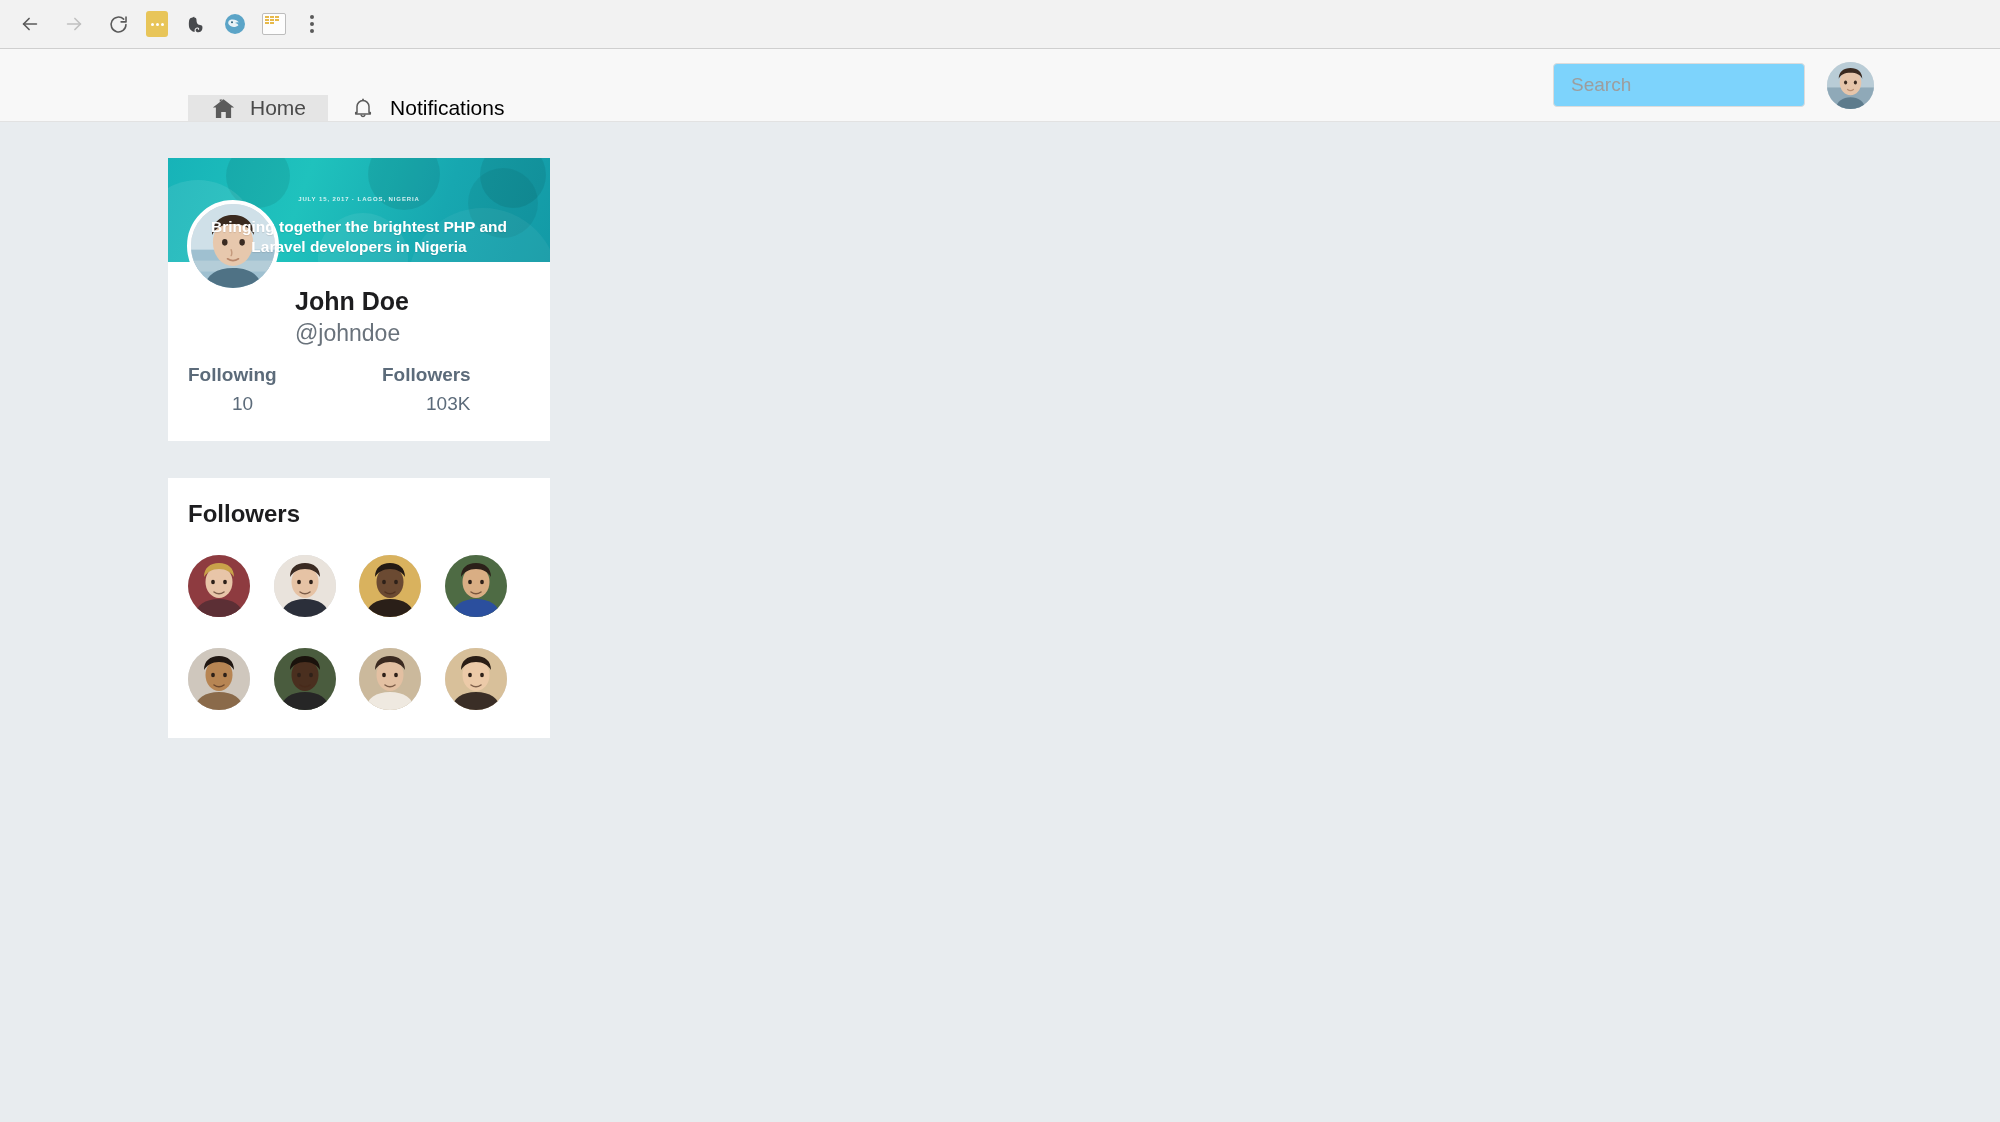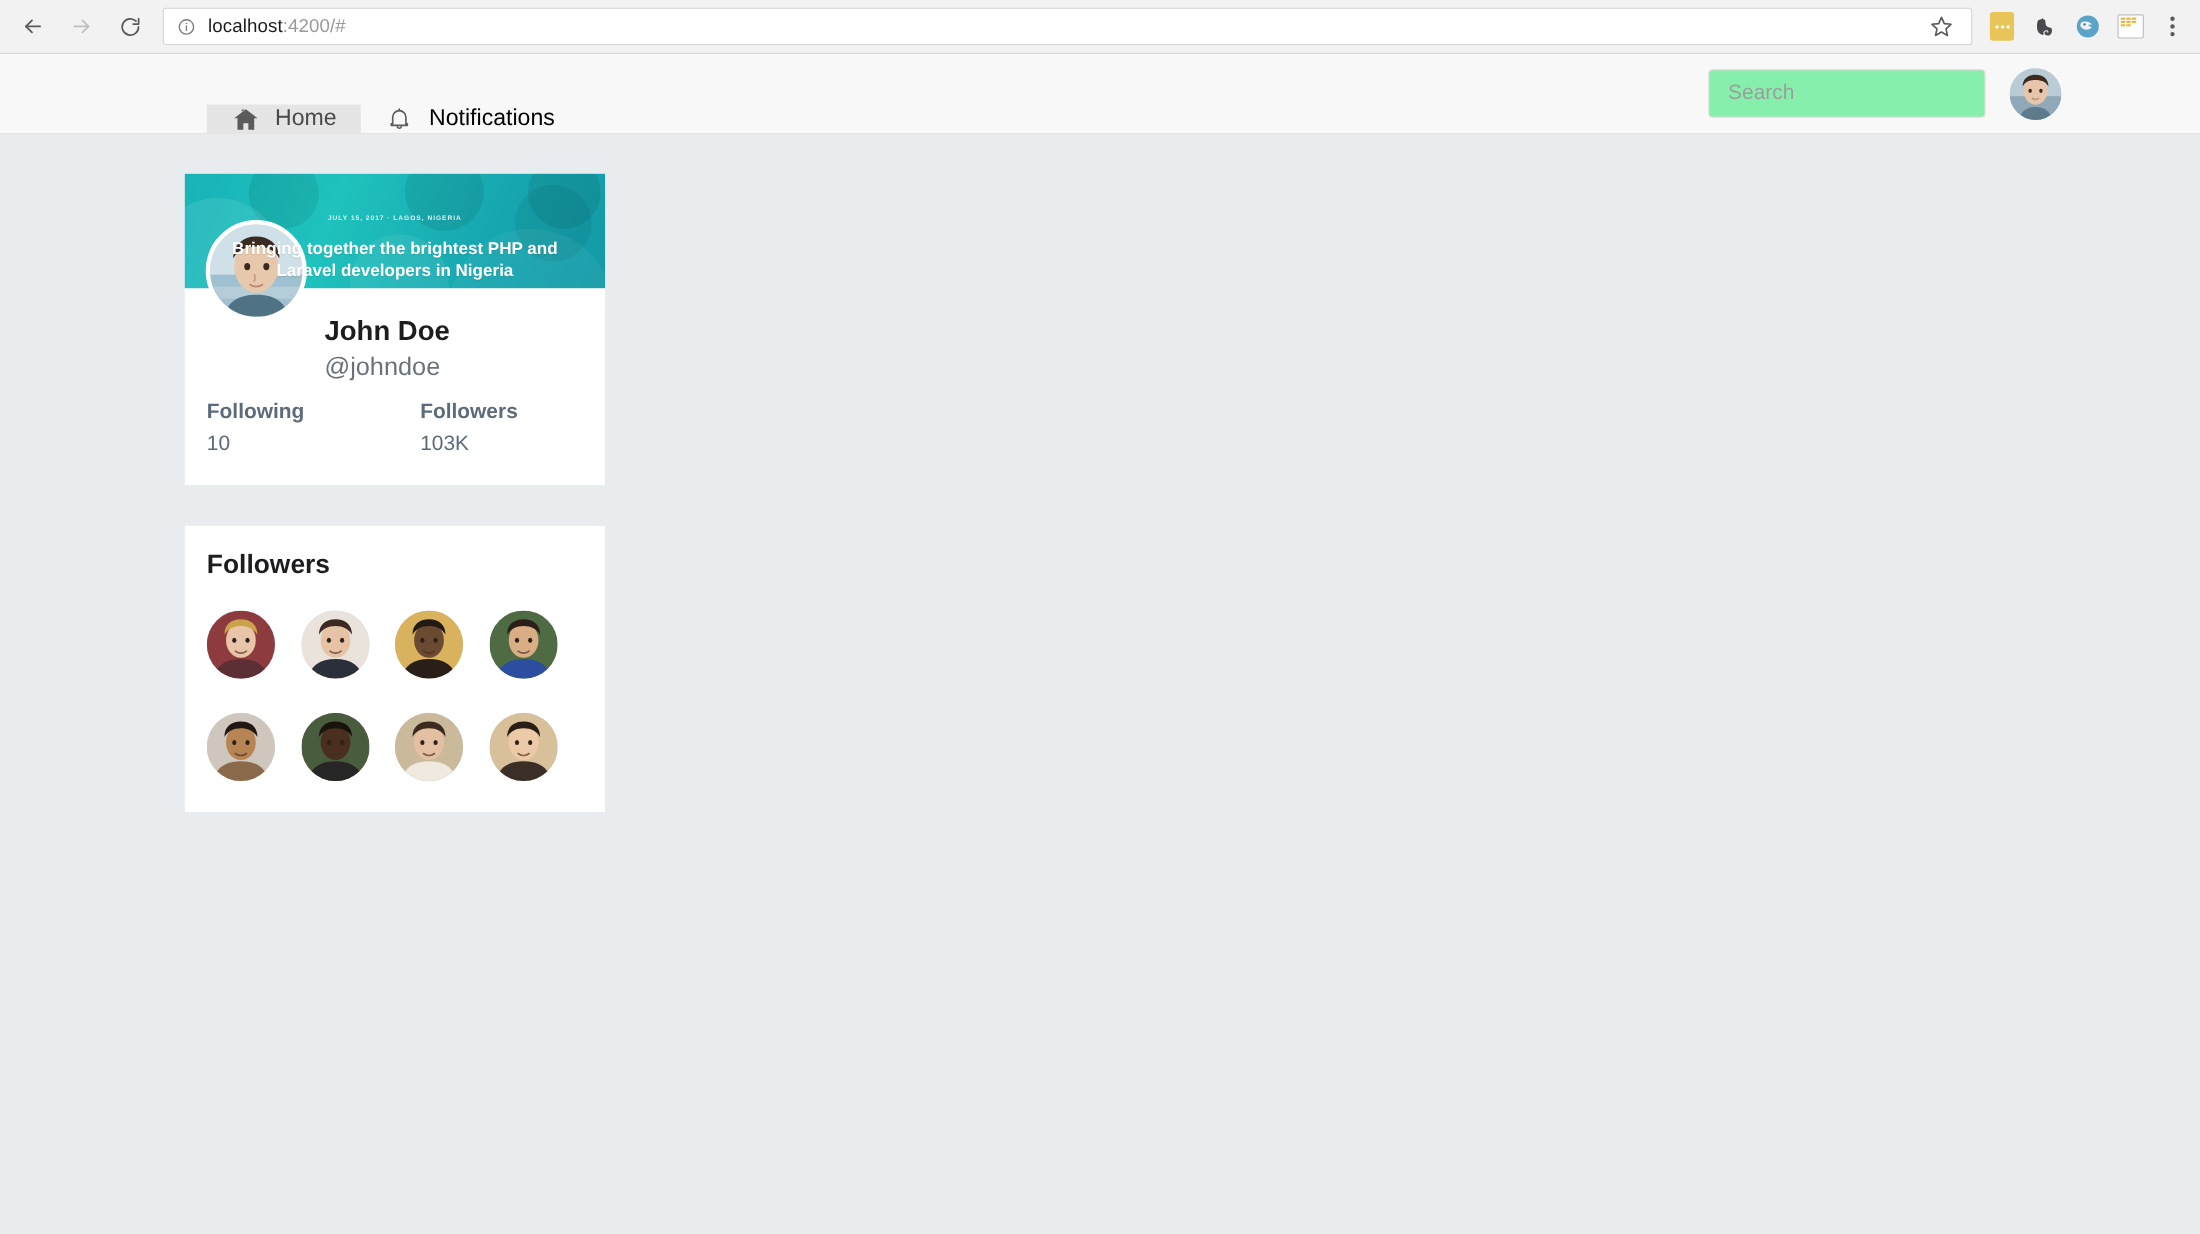--- a/index.html
+++ b/index.html
@@ -99,21 +99,21 @@
   .nav-item.active { background: #e5e5e5; color: #4a4a4a; }
   .nav-item .ico { width: 26px; height: 26px; display: flex; align-items: center; justify-content: center; }
   .nav-item .ico svg { display: block; }
 
   .nav-right {
     margin-left: auto; display: flex; align-items: center;
     gap: 22px; padding-right: 126px;
   }
   .search-input {
     width: 252px; height: 44px;
-    background: #86efac;
+    background: #7dd3fc;
     border: 1px solid #dcdcdc;
     border-radius: 4px;
     padding: 0 17px;
     font-size: 19px;
     color: #555;
     font-family: "Liberation Sans", sans-serif;
   }
   .search-input::placeholder { color: #9d9d9d; }
   .nav-avatar {
     width: 47px; height: 47px; border-radius: 50%;
@@ -176,21 +176,21 @@
     border: 4px solid #ffffff; overflow: hidden;
     background: #cfd6dc;
   }
   .profile-names { padding-left: 107px; padding-top: 24px; height: 62px; }
   .profile-name { font-size: 25px; font-weight: bold; color: #1d1d1f; line-height: 1.25; }
   .profile-handle { font-size: 23px; color: #69727b; margin-top: 3px; }
 
   .stats { display: flex; padding-top: 40px; padding-left: 0; justify-content: space-between; }
   .stat { width: 148px; }
   .stat-label { font-size: 19px; font-weight: bold; color: #5c6b7a; }
-  .stat-value { font-size: 19px; color: #5c6b7a; margin-top: 7px; }
+  .stat-value { font-size: 19px; color: #5c6b7a; margin-top: 7px; margin-left: 44px; }
 
   .followers-card { top: 356px; padding: 22px 20px 28px 20px; }
   .followers-title { font-size: 24px; font-weight: bold; color: #1d1d1f; }
   .followers-grid {
     display: grid;
     grid-template-columns: repeat(4, 1fr);
     row-gap: 31px;
     margin-top: 27px;
   }
   .follower-avatar {
@@ -218,35 +218,20 @@
     </svg>
   </div>
 
   <div class="nav-btn">
     <svg width="21" height="21" viewBox="0 0 24 24" fill="none" stroke="currentColor" stroke-width="1.8" stroke-linecap="round">
       <path d="M20.5 12a8.5 8.5 0 1 1-2.6-6.1"></path>
         <polyline points="20.6,3.4 20.6,9 15,9" stroke-linejoin="round"></polyline>
     </svg>
   </div>
 
-  <div class="omnibox">
-    <span class="info-icon">
-      <svg width="17" height="17" viewBox="0 0 24 24" fill="none" stroke="currentColor" stroke-width="1.7">
-        <circle cx="12" cy="12" r="9.2"></circle>
-          <line x1="12" y1="11" x2="12" y2="16.5" stroke-linecap="round"></line>
-          <circle cx="12" cy="7.6" r="1.05" fill="currentColor" stroke="none"></circle>
-      </svg>
-    </span>
-    <span class="url-text"><span class="host">localhost</span><span>:4200/#</span></span>
-    <span class="star-btn">
-      <svg width="22" height="22" viewBox="0 0 24 24" fill="none" stroke="currentColor" stroke-width="1.6" stroke-linejoin="round">
-        <polygon points="12,3 14.8,9.2 21.4,9.9 16.5,14.4 17.9,21 12,17.6 6.1,21 7.5,14.4 2.6,9.9 9.2,9.2"></polygon>
-      </svg>
-    </span>
-  </div>
 
   <div class="ext-tray">
     <div class="ext-icon">
       <span class="ext-yellow">
           <i></i>
           <i></i>
           <i></i>
         </span>
     </div>
     <div class="ext-icon">

